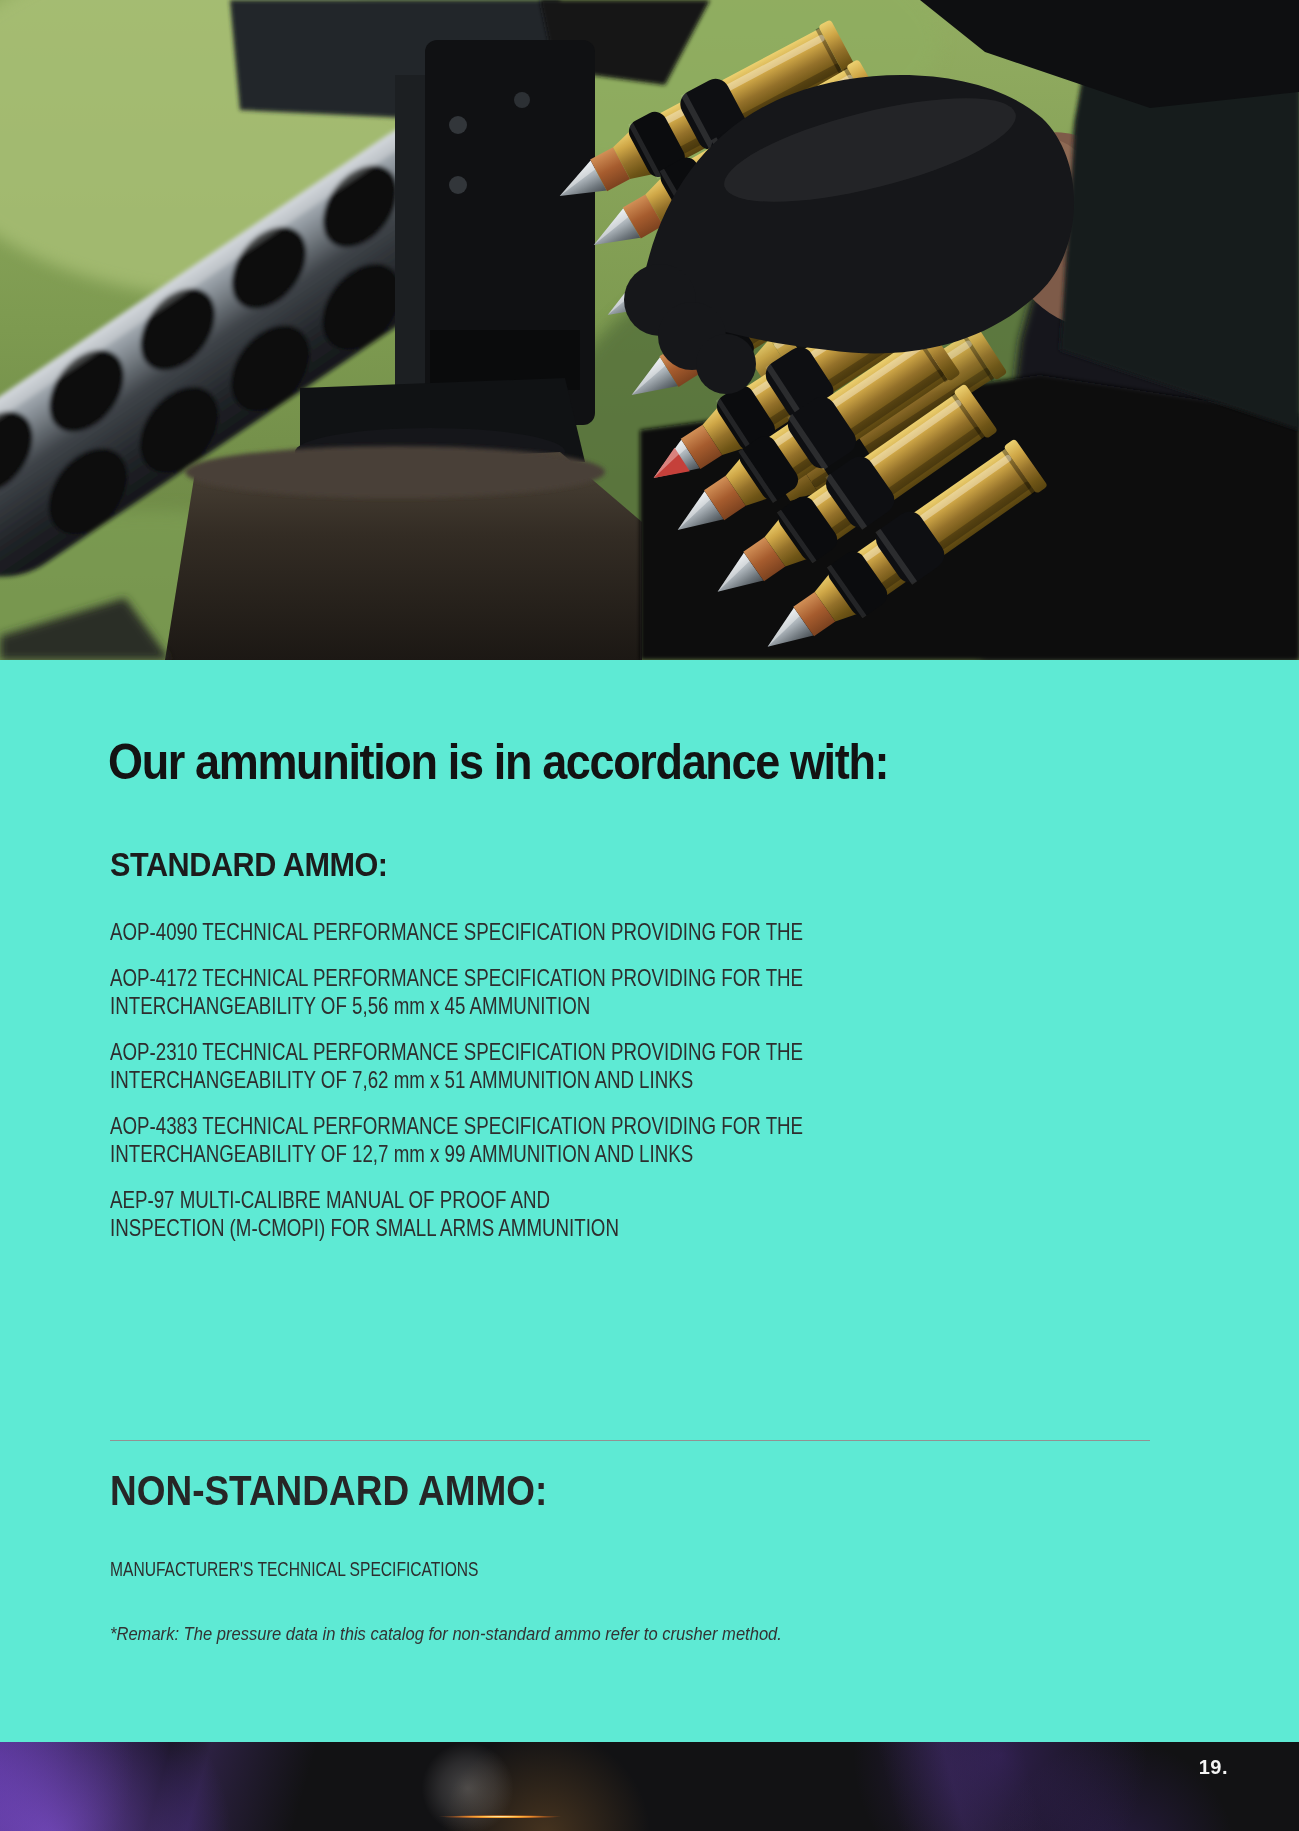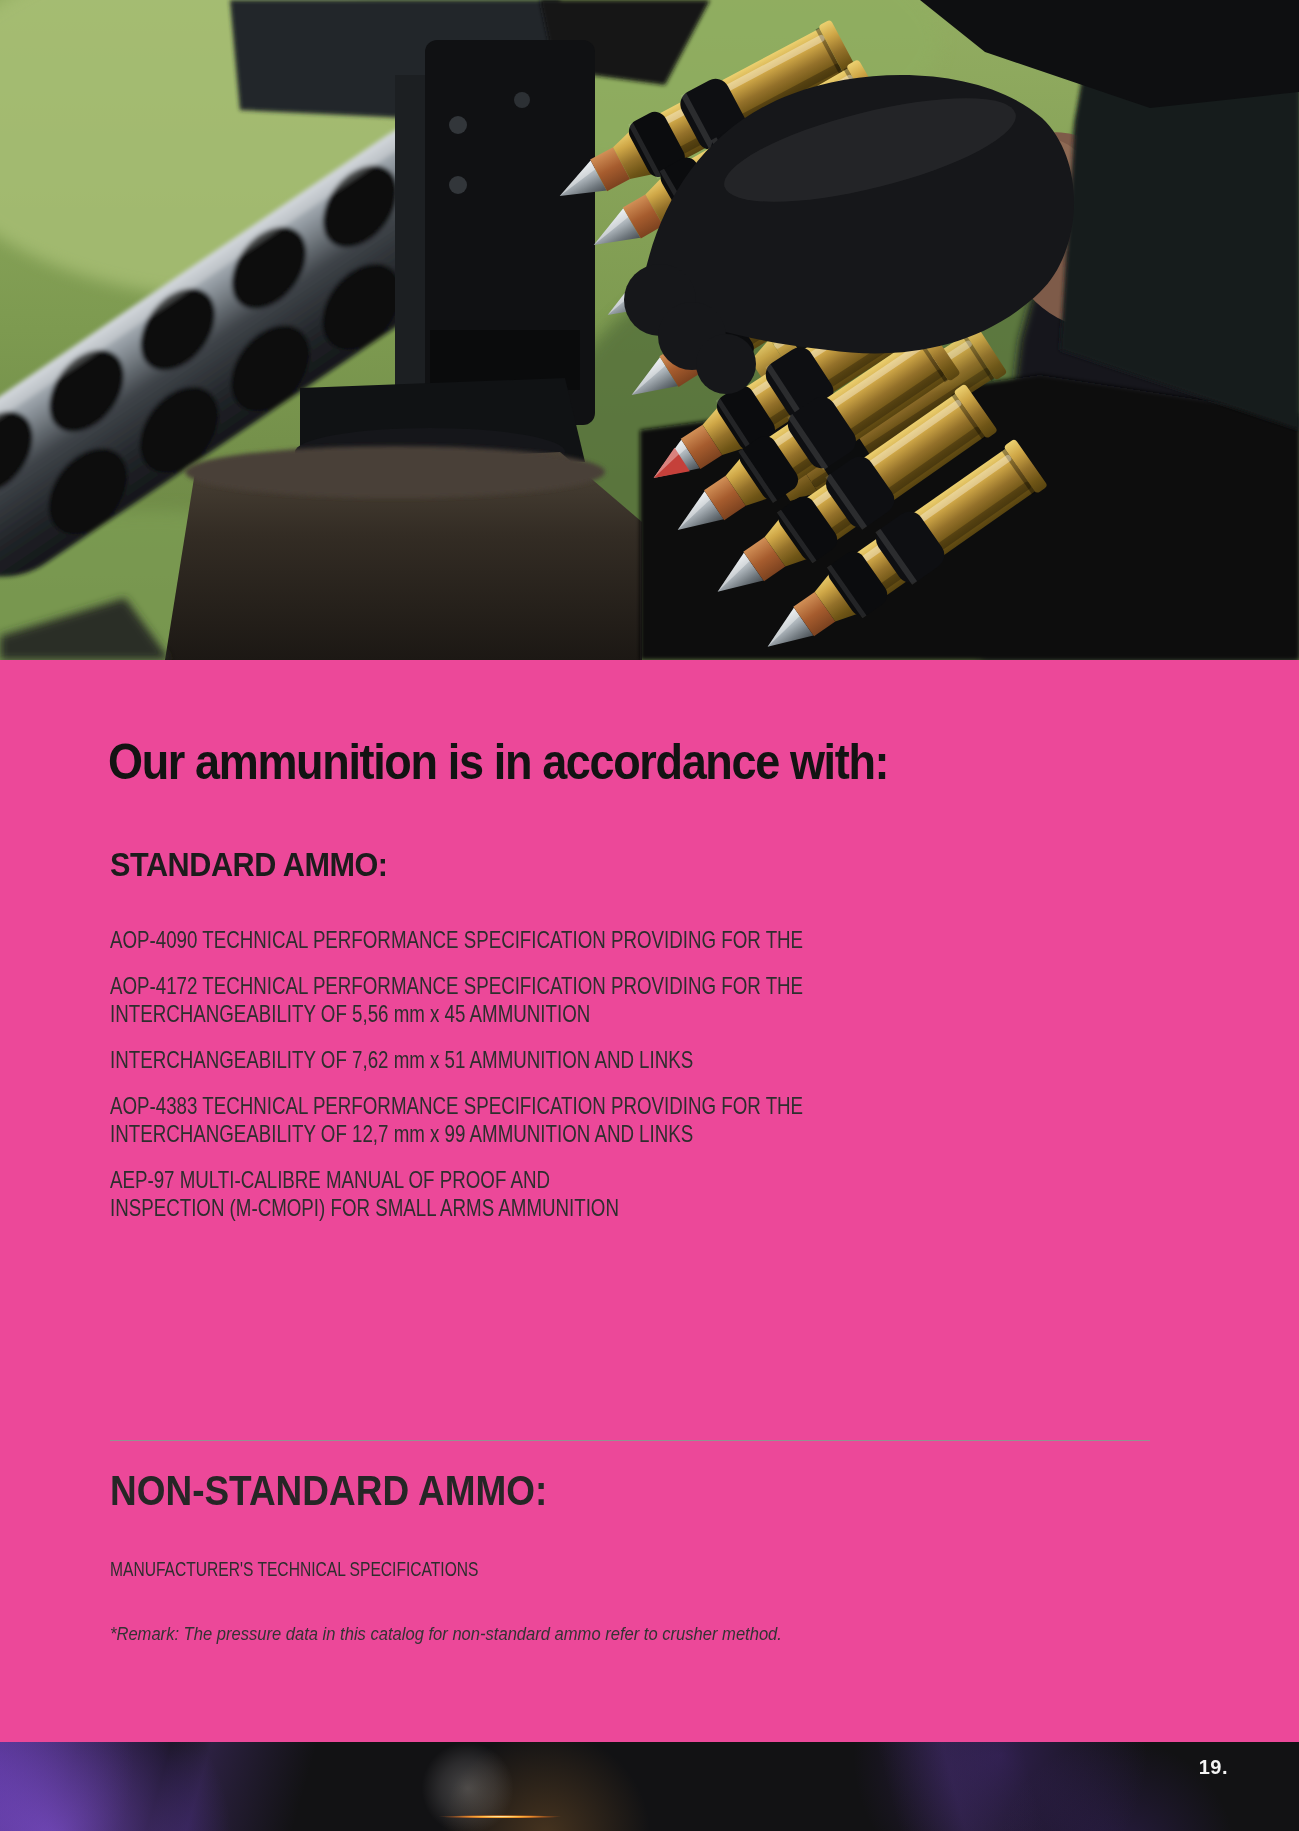--- a/index.html
+++ b/index.html
@@ -1,29 +1,29 @@
 <!DOCTYPE html>
 <html><head>
 <meta charset="utf-8">
 <style>
   html,body{margin:0;padding:0;background:#ffffff;}
-  .page{position:relative;width:1299px;height:1831px;background:#ec4899;overflow:hidden;
+  .page{position:relative;width:1299px;height:1831px;background:#5eead4;overflow:hidden;
         font-family:"Liberation Sans", sans-serif;color:#222;}
   
   .hero{position:absolute;left:0;top:0;width:1299px;height:660px;}
   
   .cond{display:inline-block;transform-origin:left top;white-space:nowrap;}
   .heading{position:absolute;left:108px;top:736px;font-size:50px;line-height:52px;
            font-weight:bold;color:#131313;letter-spacing:-1.5px;}
   .heading .cond{transform:scaleX(.9);}
   .sec-title{position:absolute;left:110px;top:846px;font-size:34px;line-height:36px;
              font-weight:bold;color:#1c1c1c;letter-spacing:-.5px;}
   .sec-title .cond{transform:scaleX(.9);}
   .specs{position:absolute;left:110px;top:914px;}
-  .spec{margin:12px 0 18px 0;font-size:24px;line-height:28px;color:#2e2e2e;font-weight:normal;}
+  .spec{margin:4px 0 18px 0;font-size:24px;line-height:28px;color:#2e2e2e;font-weight:normal;}
   .spec .cond{transform:scaleX(.78);}
   .remark{position:absolute;left:110px;font-size:18px;font-style:italic;color:#333;}
   .remark .cond{transform:scaleX(.92);}
   .remark1{top:1376px;}
   .divider{position:absolute;left:110px;top:1440px;width:1040px;height:0;
            border-top:1px solid #929292;}
   .ns-title{position:absolute;left:110px;top:1468px;font-size:42px;line-height:46px;
             font-weight:bold;color:#262626;}
   .ns-title .cond{transform:scaleX(.88);}
   .ns-body{position:absolute;left:110px;top:1554px;font-size:20px;line-height:30px;
@@ -224,20 +224,21 @@
 
   <div class="specs">
     <div class="spec">
       <div><span class="cond">AOP-4090 TECHNICAL PERFORMANCE SPECIFICATION PROVIDING FOR THE</span></div>
     </div>
     <div class="spec">
       <div><span class="cond">AOP-4172 TECHNICAL PERFORMANCE SPECIFICATION PROVIDING FOR THE</span></div>
       <div><span class="cond">INTERCHANGEABILITY OF 5,56 mm x 45 AMMUNITION</span></div>
     </div>
     <div class="spec">
+      <div><span class="cond">AOP-2310 TECHNICAL PERFORMANCE SPECIFICATION PROVIDING FOR THE</span></div>
       <div><span class="cond">INTERCHANGEABILITY OF 7,62 mm x 51 AMMUNITION AND LINKS</span></div>
     </div>
     <div class="spec">
       <div><span class="cond">AOP-4383 TECHNICAL PERFORMANCE SPECIFICATION PROVIDING FOR THE</span></div>
       <div><span class="cond">INTERCHANGEABILITY OF 12,7 mm x 99 AMMUNITION AND LINKS</span></div>
     </div>
     <div class="spec">
       <div><span class="cond">AEP-97 MULTI-CALIBRE MANUAL OF PROOF AND</span></div>
       <div><span class="cond">INSPECTION (M-CMOPI) FOR SMALL ARMS AMMUNITION</span></div>
     </div>

